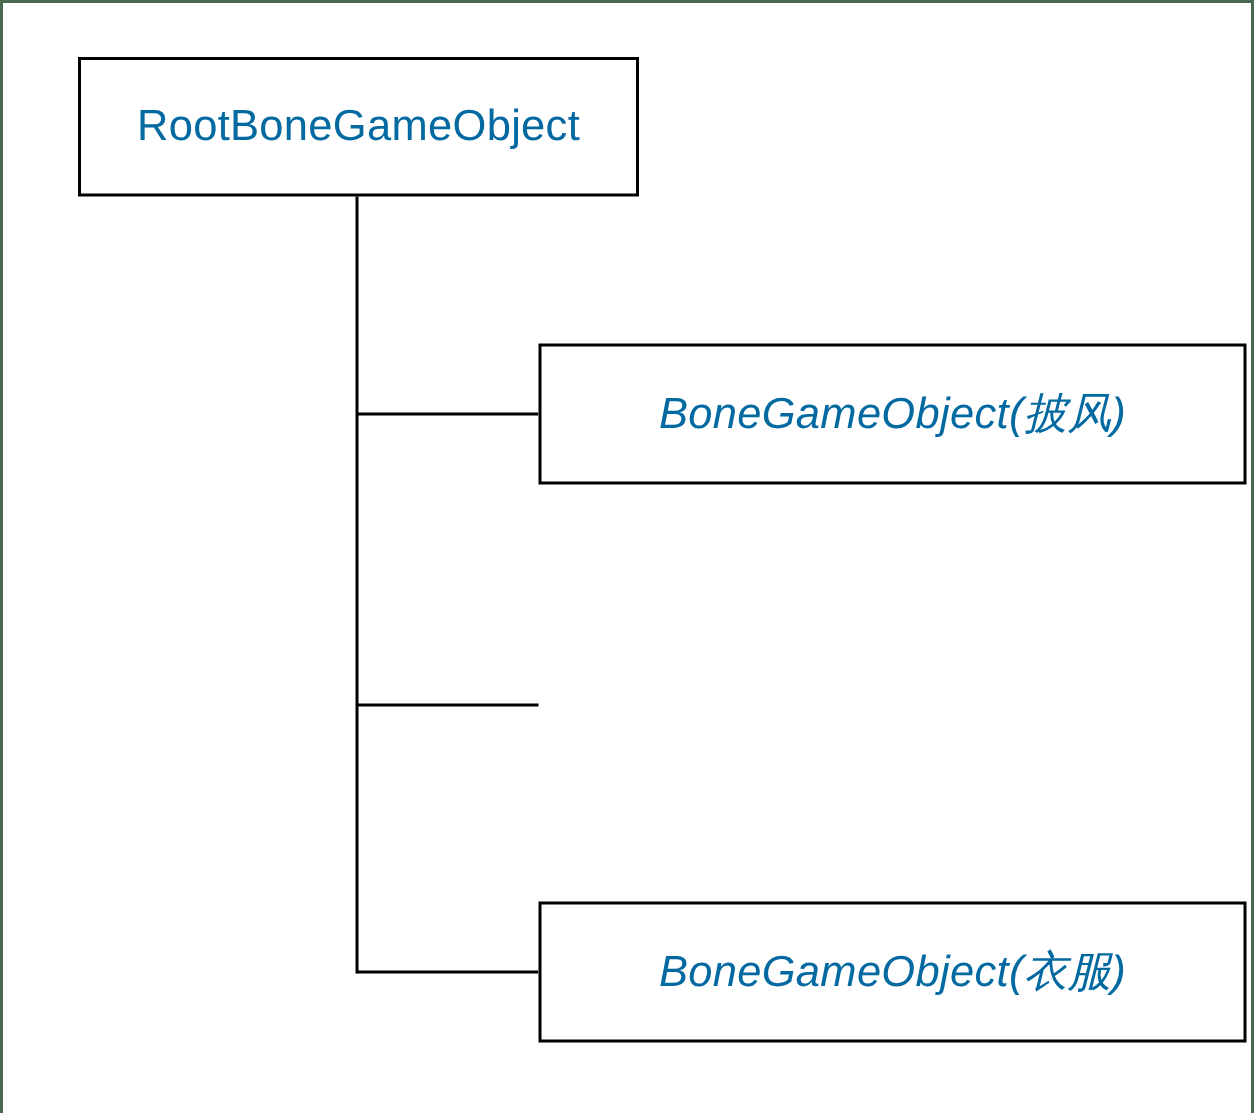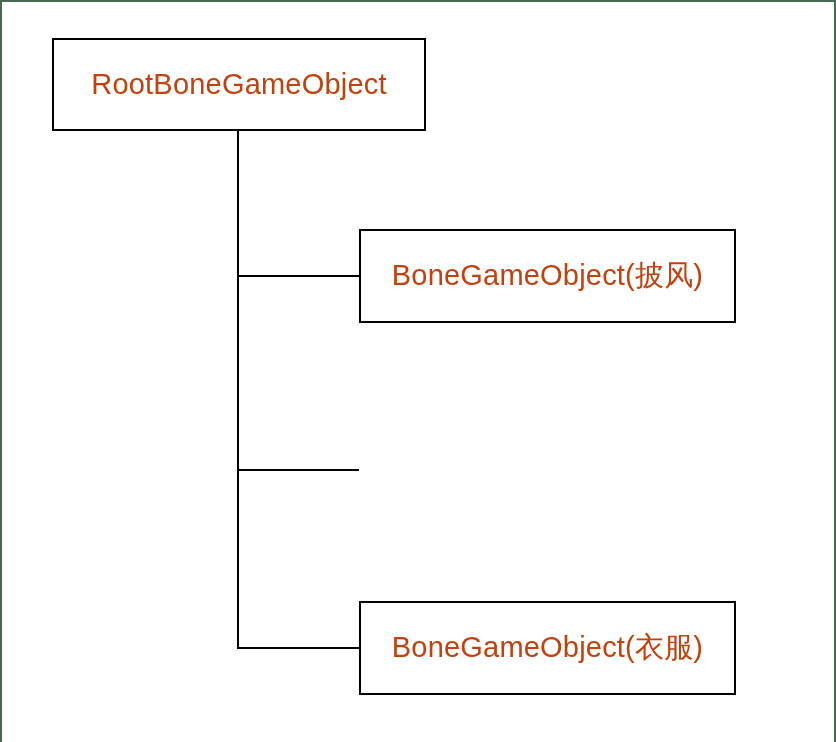--- a/index.html
+++ b/index.html
@@ -21,34 +21,35 @@
   }
   .node {
     position: absolute;
     border: 2px solid #000000;
     background: #ffffff;
     display: flex;
     align-items: center;
     justify-content: center;
     box-sizing: border-box;
     font-size: 29px;
-    color: #c2410c;
+    color: #0369a1;
     letter-spacing: 0.2px;
     white-space: nowrap;
   }
   .node-root {
     left: 50px;
     top: 36px;
     width: 374px;
     height: 93px;
   }
   .node-child {
     left: 357px;
-    width: 377px;
+    width: 472px;
     height: 94px;
+    font-style: italic;
   }
   .node-child.c0 { top: 227px; }
   .node-child.c1 { top: 421px; }
   .node-child.c2 { top: 599px; }
   .line {
     position: absolute;
     background: #000000;
   }
   .trunk {
     left: 235px;

